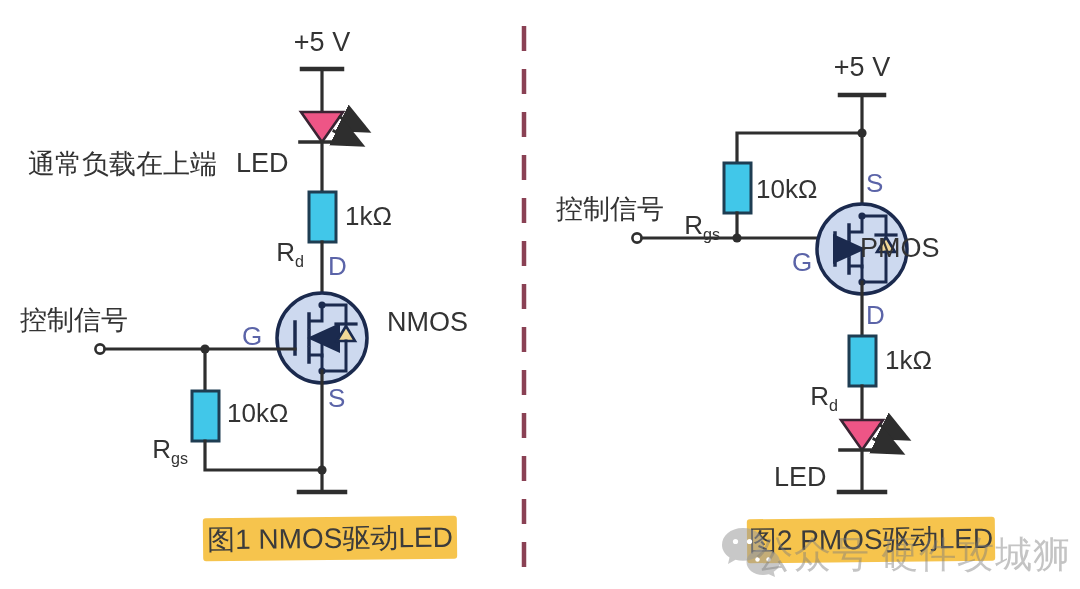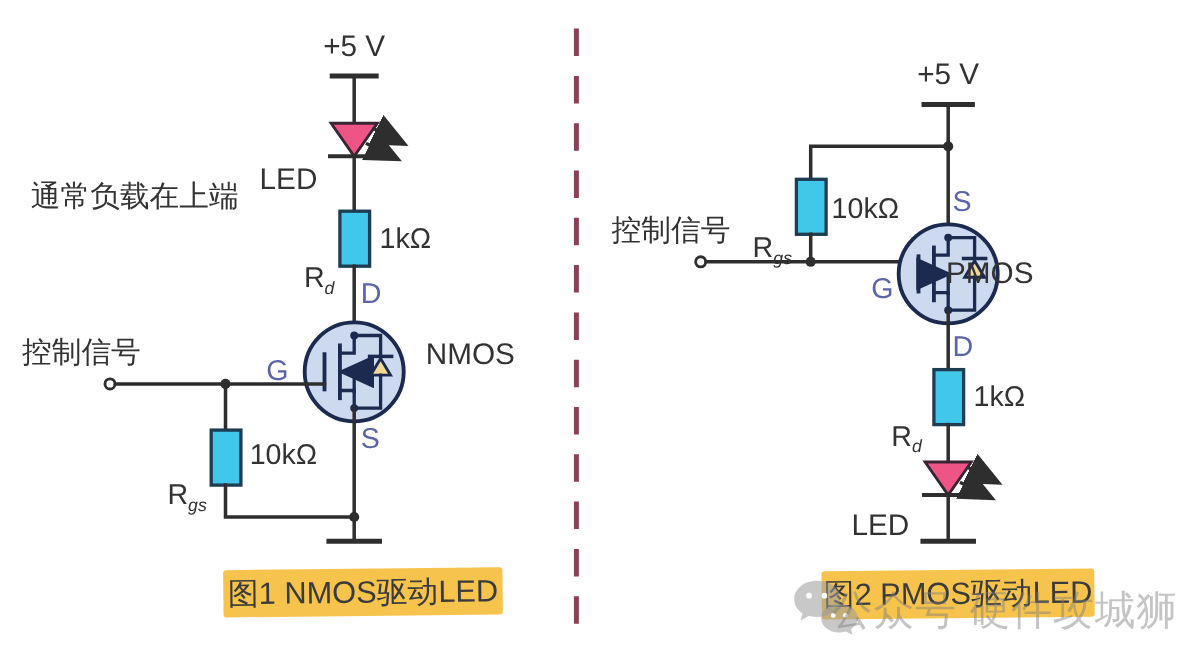--- a/index.html
+++ b/index.html
@@ -5,21 +5,21 @@
   html,body{margin:0;padding:0;background:#ffffff;}
   #stage{
     position:relative;width:1080px;height:589px;background:#ffffff;overflow:hidden;
     font-family:"Liberation Sans","DejaVu Sans",sans-serif;color:#333333;padding-left:37px;
   }
   #circuit-svg{position:absolute;left:0;top:0;z-index:1;}
   .lbl{position:absolute;z-index:2;font-size:27px;line-height:1.1;color:#333333;white-space:nowrap;}
   .lbl.center{text-align:center;}
   .lbl.right{text-align:right;margin-top:36px;}
   .term{font-size:26px;color:#5b64a8;}
-  .refdes sub{font-size:0.62em;font-style:italic;}
+  .refdes sub{font-size:0.62em;}
   .caption{
     position:absolute;z-index:3;display:flex;align-items:center;justify-content:center;
     font-size:28px;color:#3b3b3b;border-radius:3px;transform:rotate(-0.6deg);
   }
   #watermark{position:absolute;z-index:4;left:720px;top:518px;width:360px;height:72px;pointer-events:none;}
   #watermark-text{
     position:absolute;left:36px;top:12px;font-size:37px;letter-spacing:1px;
     color:rgba(125,125,125,0.45);white-space:nowrap;
   }
   #wechat-icon{position:absolute;left:-2px;top:4px;}
@@ -130,21 +130,21 @@
         <line x1="880" y1="425" x2="906" y2="438" stroke="#2e2e2e" stroke-width="3" marker-end="url(#ah-dark)"></line>
         <line x1="874" y1="439" x2="900" y2="452" stroke="#2e2e2e" stroke-width="3" marker-end="url(#ah-dark)"></line>
       </g>
       <line x1="862" y1="450" x2="862" y2="492" stroke="#2e2e2e" stroke-width="3.2"></line>
       <line x1="839" y1="492" x2="885" y2="492" stroke="#2e2e2e" stroke-width="4.5"></line>
     </g>
   </svg>
 
   <div class="lbl center" style="left:292px;top:28px;width:60px;">+5 V</div>
   <div class="lbl right" style="left:236px;top:113px;width:50px;">LED</div>
-  <div class="lbl" style="left:28px;top:164px;font-family:Liberation Serif, serif;">通常负载在上端</div>
+  <div class="lbl" style="left:28px;top:150px;font-family:Liberation Serif, serif;">通常负载在上端</div>
   <div class="lbl right refdes" style="left:264px;top:202px;width:40px;font-size:26px;"><span>R</span><sub>d</sub></div>
   <div class="lbl" style="left:345px;top:202px;font-size:26px;">1kΩ</div>
   <div class="lbl term" style="left: 328px; top: 252px; color: rgb(91, 100, 168);">D</div>
   <div class="lbl term" style="left: 242px; top: 322px; color: rgb(91, 100, 168);">G</div>
   <div class="lbl" style="left:387px;top:308px;">NMOS</div>
   <div class="lbl term" style="left: 328px; top: 384px; color: rgb(91, 100, 168);">S</div>
   <div class="lbl" style="left:20px;top:306px;">控制信号</div>
   <div class="lbl right refdes" style="left:132px;top:399px;width:56px;font-size:26px;"><span>R</span><sub>gs</sub></div>
   <div class="lbl" style="left:227px;top:399px;font-size:26px;">10kΩ</div>
   <div class="caption" style="left: 203px; top: 517px; width: 254px; height: 43px; background-color: rgb(246, 196, 77);">图1 NMOS驱动LED</div>

